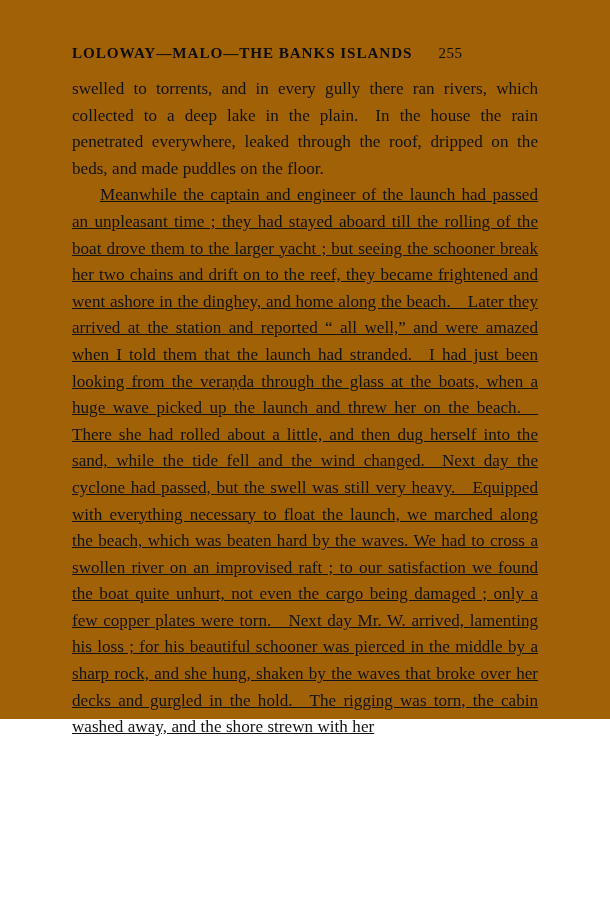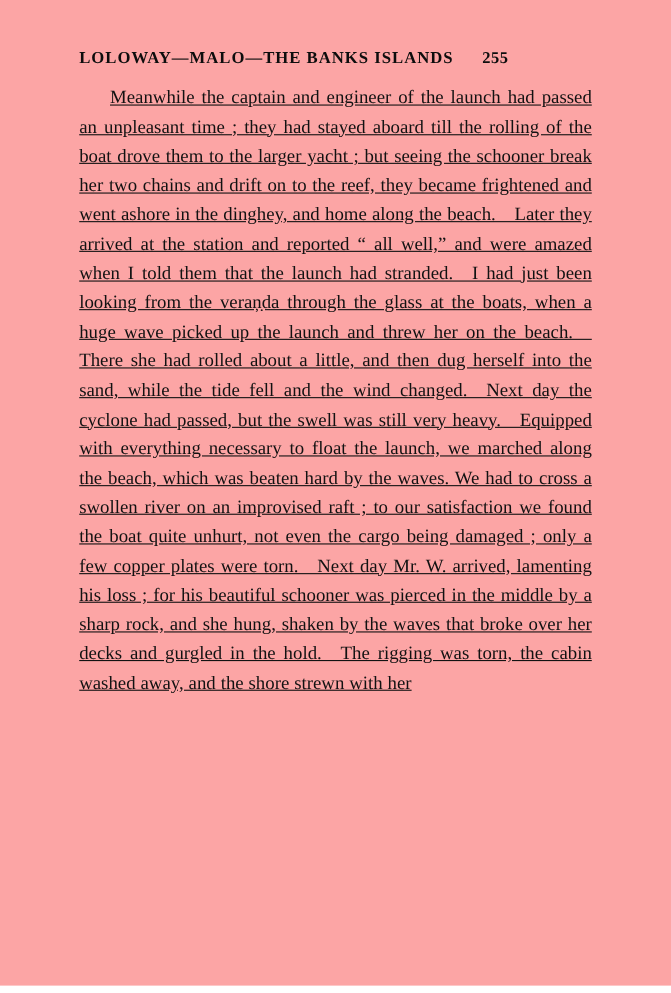--- a/index.html
+++ b/index.html
@@ -13,43 +13,43 @@
     font-family: "Liberation Serif", "DejaVu Serif", serif;
     color: #111111;
     overflow: hidden;
     position: relative;
   }
   .page {
     position: absolute;
     left: 0;
     top: 0;
     width: 610px;
-    height: 896px;
-    background: #fca5a5;
+    height: 719px;
+    background: #a16207;
   }
   .running-head {
     position: absolute;
     left: 72px;
     top: 44px;
     width: 466px;
     height: 24px;
     display: flex;
     align-items: baseline;
     justify-content: flex-start;
   }
   .running-head-title {
     font-size: 15.2px;
     letter-spacing: 0.9px;
     font-weight: 700;
     white-space: nowrap;
     color: #0d0d0d;
   }
   .folio {
     font-size: 15px;
-    font-weight: 700;
+    font-weight: 400;
     letter-spacing: 0.5px;
     margin-left: 26px;
     color: #0d0d0d;
   }
   .textblock {
     position: absolute;
     left: 72px;
     top: 76px;
     width: 466px;
   }
@@ -73,16 +73,17 @@
 <body>
 
 <div class="page">
 
   <div class="running-head">
     <span class="running-head-title">LOLOWAY—MALO—THE BANKS ISLANDS</span>
     <span class="folio">255</span>
   </div>
 
   <div class="textblock">
+    <p class="para">swelled to torrents, and in every gully there ran rivers, which collected to a deep lake in the plain. In the house the rain penetrated everywhere, leaked through the roof, dripped on the beds, and made puddles on the floor.</p>
     <p class="para indent">Meanwhile the captain and engineer of the launch had passed an unpleasant time ; they had stayed aboard till the rolling of the boat drove them to the larger yacht ; but seeing the schooner break her two chains and drift on to the reef, they became frightened and went ashore in the dinghey, and home along the beach. Later they arrived at the station and reported “ all well,” and were amazed when I told them that the launch had stranded. I had just been looking from the veraņ̣da through the glass at the boats, when a huge wave picked up the launch and threw her on the beach. There she had rolled about a little, and then dug herself into the sand, while the tide fell and the wind changed. Next day the cyclone had passed, but the swell was still very heavy. Equipped with everything necessary to float the launch, we marched along the beach, which was beaten hard by the waves. We had to cross a swollen river on an improvised raft ; to our satisfaction we found the boat quite unhurt, not even the cargo being damaged ; only a few copper plates were torn. Next day Mr. W. arrived, lamenting his loss ; for his beautiful schooner was pierced in the middle by a sharp rock, and she hung, shaken by the waves that broke over her decks and gurgled in the hold. The rigging was torn, the cabin washed away, and the shore strewn with her</p>
   </div>
 
 </div>
 
 </body></html>

